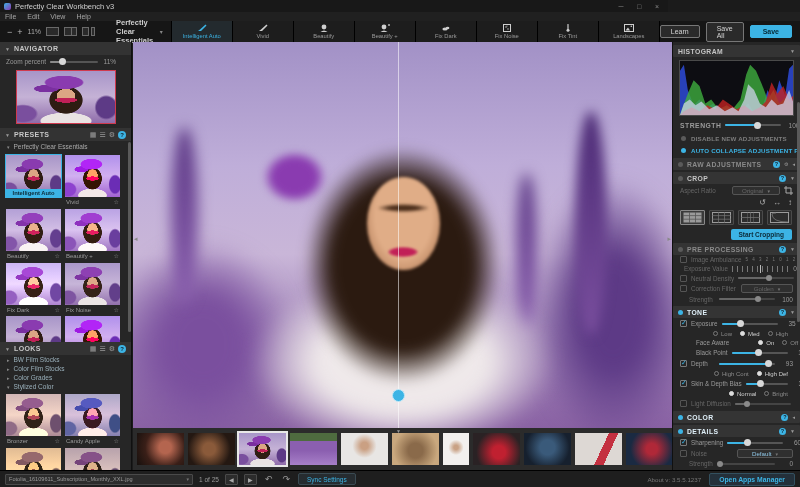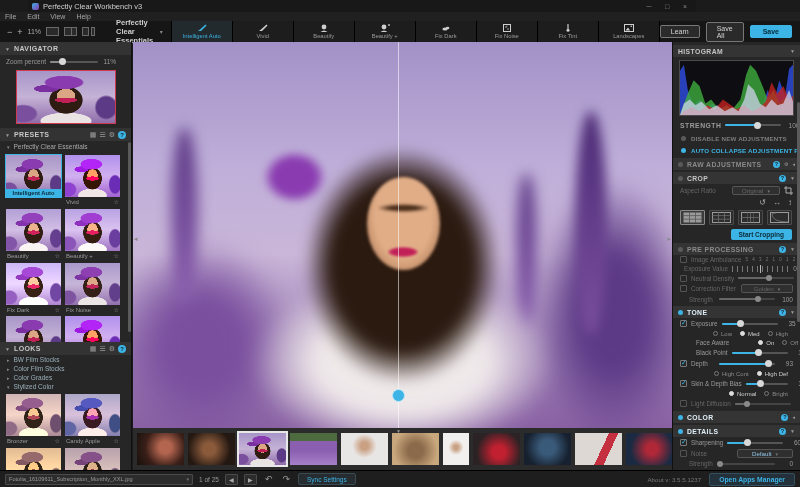--- a/index.html
+++ b/index.html
@@ -1,20 +1,20 @@
 <!DOCTYPE html>
 <html><head>
 <meta charset="utf-8">
 <style>
   * { margin:0; padding:0; box-sizing:border-box; }
   html,body { width:800px; height:487px; overflow:hidden; background:#1b1b1b;
     font-family:"Liberation Sans", sans-serif; color:#bbb; -webkit-font-smoothing:antialiased; }
 
   
-  #titlebar { position:absolute; left:0; top:0; width:668px; height:12px; background:#181818; display:flex; align-items:center; padding:0 4px; gap:4px;margin-left:28px; }
+  #titlebar { position:absolute; left:0; top:0; width:668px; height:12px; background:#181818; display:flex; align-items:center; padding:0 4px; gap:4px; }
   #app-icon { width:7px; height:7px; border-radius:2px; background:linear-gradient(135deg,#3cb4e5,#8b36b0); }
   #titlebar .t { font-size:7.5px; color:#cfcfcf; flex:1; }
   .winbtn { font-size:7px; color:#888; width:14px; text-align:center; }
   #menubar { position:absolute; left:0; top:12px; width:800px; height:9px; background:#202020; display:flex; align-items:center; padding:0 5px; gap:11px; }
   #menubar span { font-size:7px; color:#a5a5a5; }
   #toolbar { position:absolute; left:0; top:21px; width:800px; height:21px; background:#161616; display:flex; align-items:center; }
   .zoomctl { display:flex; align-items:center; gap:5px; padding:0 7px; }
   .zbtn { font-size:9px; color:#bbb; }
   .zval { font-size:7px; color:#aaa; }
   .viewbtn { width:13px; height:9px; border:1px solid #6a6a6a; background:#2a2a2a; position:relative; }

